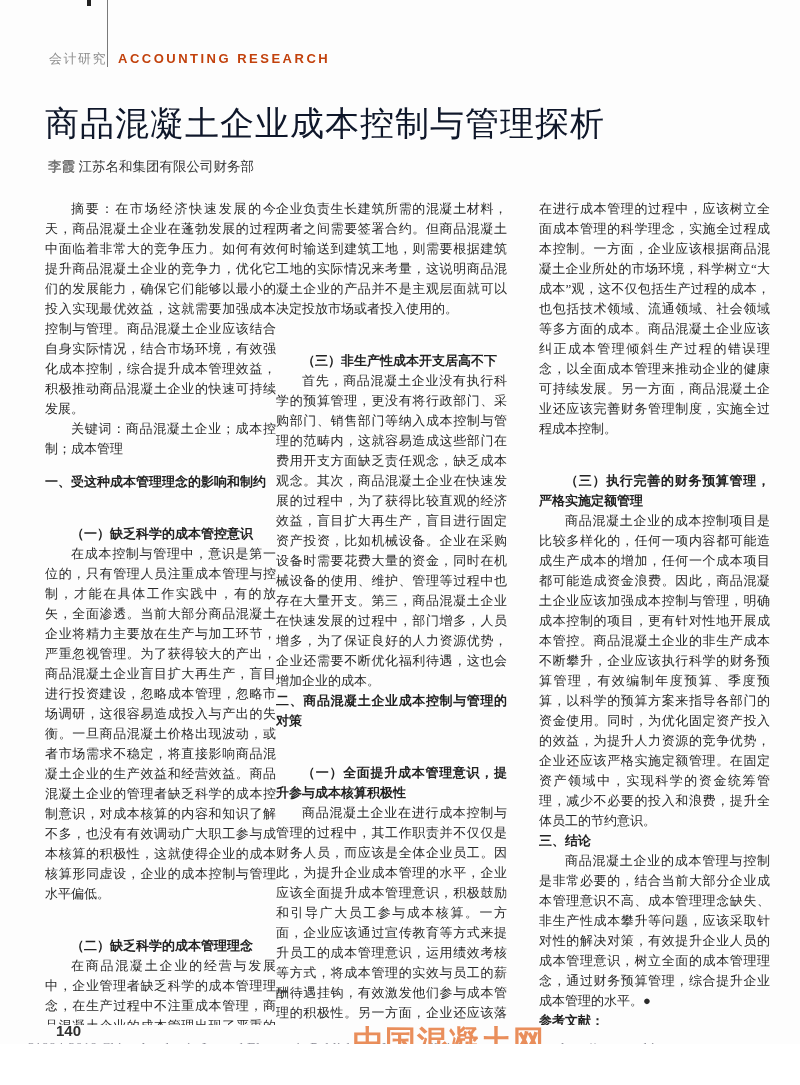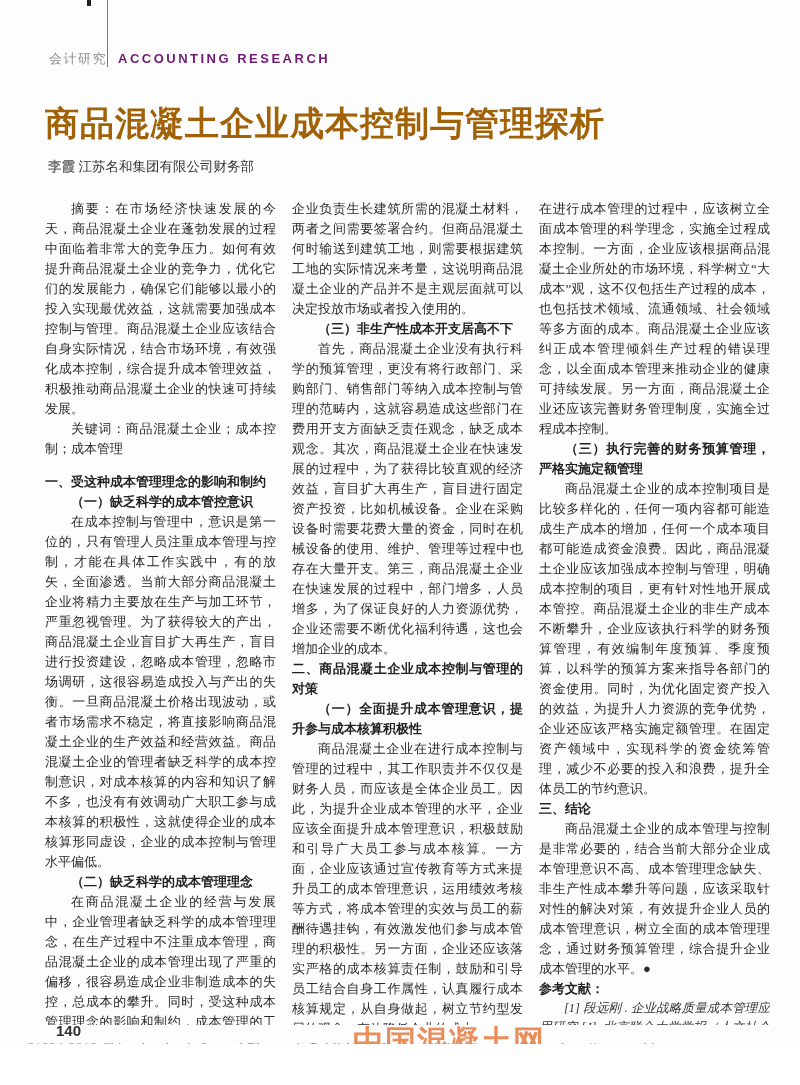--- a/index.html
+++ b/index.html
@@ -17,26 +17,26 @@
   .scan-tick { position: absolute; left: 87px; top: 0; width: 4px; height: 6px; background: #222; }
   .header-rule { position: absolute; left: 107px; top: 0; width: 1px; height: 67px; background: #7a7a7a; }
   .sec-cn {
     position: absolute; left: 49px; top: 50px;
     font-family: "Liberation Sans", "DejaVu Sans", sans-serif;
     font-size: 13px; letter-spacing: 1.5px; color: #8e8e8e;
   }
   .sec-en {
     position: absolute; left: 118px; top: 51px;
     font-family: "Liberation Sans", "DejaVu Sans", sans-serif;
-    font-size: 13px; font-weight: bold; letter-spacing: 2.5px; color: #701a75;
+    font-size: 13px; font-weight: bold; letter-spacing: 2.5px; color: #c2410c;
   }
   .title {
     position: absolute; left: 45px; top: 101px;
     font-family: "Liberation Sans", "DejaVu Sans", sans-serif;
-    font-size: 34px; font-weight: bold; color: #a16207; letter-spacing: 1px;
+    font-size: 34px; font-weight: normal; color: #0f172a; letter-spacing: 1px;
     white-space: nowrap;
   }
   .byline { position: absolute; left: 48px; top: 158px; font-size: 13.5px; white-space: nowrap; }
   .byline .author {
     font-family: Liberation Serif, serif;
     font-weight: bold; color: #737373;
   }
   .byline .affil { color: #333; }
   
   .col {
@@ -44,21 +44,21 @@
     font-size: 13px; line-height: 20px; overflow: hidden;
   }
   .blk { text-align: justify; }
   .blk.p, .blk.cont { text-align: justify; }
   .blk.p { text-indent: 2em; }
   .blk.cont { text-indent: 0; }
   .blk.h1, .blk.h2, .blk.refh {
     font-family: "Liberation Sans", "DejaVu Sans", sans-serif;
     font-weight: bold; color: #222;
   }
-  .blk.h2 { text-indent: 2em; }
+  .blk.h2 { text-indent: 2em; margin-top: 32px; }
   .blk.gap { margin-top: 13px; }
   .blk.ref {
     font-style: italic; text-indent: 2em;
     font-size: 12.5px; line-height: 18.6px; color: #333;
   }
   
   .pagenum {
     position: absolute; left: 56px; top: 1022px;
     font-family: "Liberation Sans", "DejaVu Sans", sans-serif;
     font-size: 15px; font-weight: bold; color: #2e2e2e;
@@ -93,21 +93,21 @@
 
   <div class="col" id="col-0" style="left:45px">
       <div class="blk p">摘要：在市场经济快速发展的今天，商品混凝土企业在蓬勃发展的过程中面临着非常大的竞争压力。如何有效提升商品混凝土企业的竞争力，优化它们的发展能力，确保它们能够以最小的投入实现最优效益，这就需要加强成本控制与管理。商品混凝土企业应该结合自身实际情况，结合市场环境，有效强化成本控制，综合提升成本管理效益，积极推动商品混凝土企业的快速可持续发展。</div>
       <div class="blk p">关键词：商品混凝土企业；成本控制；成本管理</div>
       <div class="blk h1 gap">一、受这种成本管理理念的影响和制约</div>
       <div class="blk h2">（一）缺乏科学的成本管控意识</div>
       <div class="blk p">在成本控制与管理中，意识是第一位的，只有管理人员注重成本管理与控制，才能在具体工作实践中，有的放矢，全面渗透。当前大部分商品混凝土企业将精力主要放在生产与加工环节，严重忽视管理。为了获得较大的产出，商品混凝土企业盲目扩大再生产，盲目进行投资建设，忽略成本管理，忽略市场调研，这很容易造成投入与产出的失衡。一旦商品混凝土价格出现波动，或者市场需求不稳定，将直接影响商品混凝土企业的生产效益和经营效益。商品混凝土企业的管理者缺乏科学的成本控制意识，对成本核算的内容和知识了解不多，也没有有效调动广大职工参与成本核算的积极性，这就使得企业的成本核算形同虚设，企业的成本控制与管理水平偏低。</div>
       <div class="blk h2">（二）缺乏科学的成本管理理念</div>
       <div class="blk p">在商品混凝土企业的经营与发展中，企业管理者缺乏科学的成本管理理念，在生产过程中不注重成本管理，商品混凝土企业的成本管理出现了严重的偏移，很容易造成企业非制造成本的失控，总成本的攀升。同时，受这种成本管理理念的影响和制约，成本管理的工作多由财务人员来执行，其他人员则持有“事不关己高高挂起”的态度，这也难以优化企业的成本管控。商品混凝土企业在经营与发展的过程中，具有明显的淡季和旺季之分。商品混凝土企业与建筑公司签署材料采购合同，</div>
     </div>
-  <div class="col" id="col-1" style="left:292px">
+  <div class="col" id="col-1" style="left:276px">
       <div class="blk cont">企业负责生长建筑所需的混凝土材料，两者之间需要签署合约。但商品混凝土何时输送到建筑工地，则需要根据建筑工地的实际情况来考量，这说明商品混凝土企业的产品并不是主观层面就可以决定投放市场或者投入使用的。</div>
       <div class="blk h2">（三）非生产性成本开支居高不下</div>
       <div class="blk p">首先，商品混凝土企业没有执行科学的预算管理，更没有将行政部门、采购部门、销售部门等纳入成本控制与管理的范畴内，这就容易造成这些部门在费用开支方面缺乏责任观念，缺乏成本观念。其次，商品混凝土企业在快速发展的过程中，为了获得比较直观的经济效益，盲目扩大再生产，盲目进行固定资产投资，比如机械设备。企业在采购设备时需要花费大量的资金，同时在机械设备的使用、维护、管理等过程中也存在大量开支。第三，商品混凝土企业在快速发展的过程中，部门增多，人员增多，为了保证良好的人力资源优势，企业还需要不断优化福利待遇，这也会增加企业的成本。</div>
       <div class="blk h1">二、商品混凝土企业成本控制与管理的对策</div>
       <div class="blk h2">（一）全面提升成本管理意识，提升参与成本核算积极性</div>
       <div class="blk p">商品混凝土企业在进行成本控制与管理的过程中，其工作职责并不仅仅是财务人员，而应该是全体企业员工。因此，为提升企业成本管理的水平，企业应该全面提升成本管理意识，积极鼓励和引导广大员工参与成本核算。一方面，企业应该通过宣传教育等方式来提升员工的成本管理意识，运用绩效考核等方式，将成本管理的实效与员工的薪酬待遇挂钩，有效激发他们参与成本管理的积极性。另一方面，企业还应该落实严格的成本核算责任制，鼓励和引导员工结合自身工作属性，认真履行成本核算规定，从自身做起，树立节约型发展的观念，有效降低企业的成本。</div>
     </div>
   <div class="col" id="col-2" style="left:539px">
       <div class="blk cont">在进行成本管理的过程中，应该树立全面成本管理的科学理念，实施全过程成本控制。一方面，企业应该根据商品混凝土企业所处的市场环境，科学树立“大成本”观，这不仅包括生产过程的成本，也包括技术领域、流通领域、社会领域等多方面的成本。商品混凝土企业应该纠正成本管理倾斜生产过程的错误理念，以全面成本管理来推动企业的健康可持续发展。另一方面，商品混凝土企业还应该完善财务管理制度，实施全过程成本控制。</div>
       <div class="blk h2">（三）执行完善的财务预算管理，严格实施定额管理</div>

